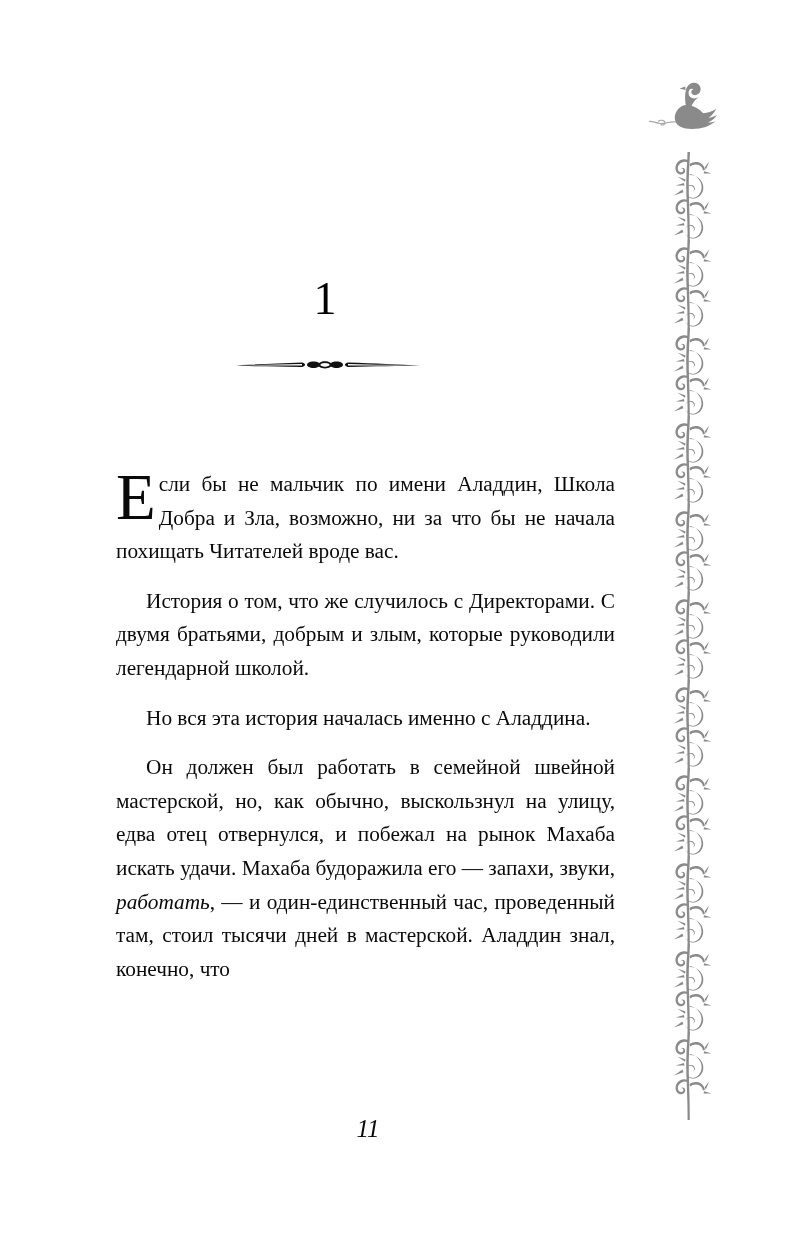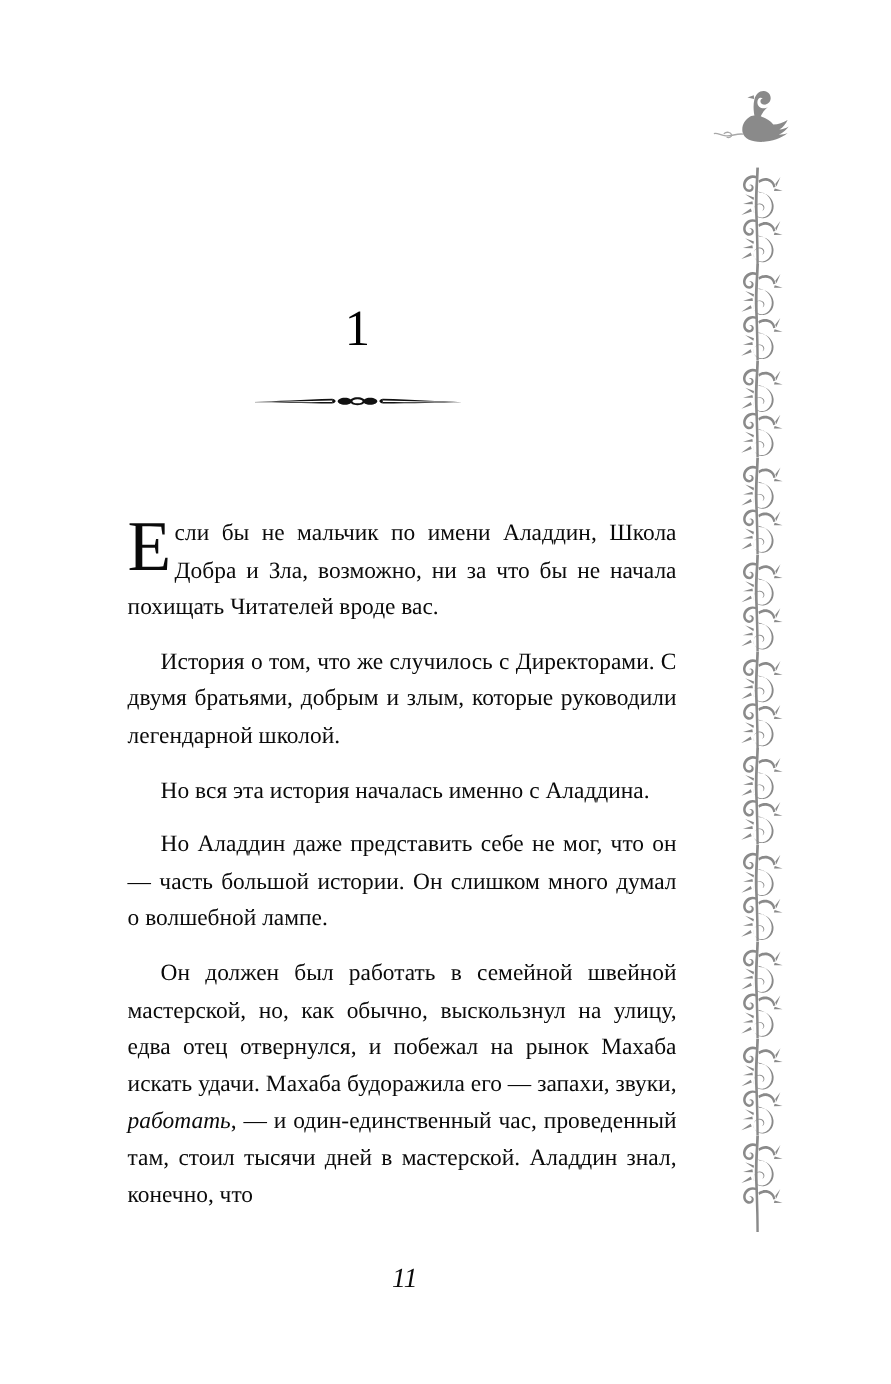--- a/index.html
+++ b/index.html
@@ -101,21 +101,20 @@
   
   .folio {
     position: absolute;
     left: 0;
     top: 1115px;
     width: 736px;
     text-align: center;
     font-style: italic;
     font-size: 25px;
     color: #0a0a0a;
-    margin-top: 34px;
   }
 </style>
 </head>
 <body>
 
 <div id="page">
 
   <div class="swan-emblem" aria-hidden="true">
     <svg viewBox="0 0 86 58" xmlns="http://www.w3.org/2000/svg">
       <g fill="#8a8a8a">
@@ -393,19 +392,18 @@
           <path d="M106.5 5.6 C110.5 5.6 113 7.3 113 8.8 C113 10.3 110.5 12 106.5 12 C102.5 12 100 10.3 100 8.8 C100 7.3 102.5 5.6 106.5 5.6 Z"></path>
         </g>
       </svg>
     </div>
   </div>
 
   <div class="body-text">
     <p class="first">Если бы не мальчик по имени Аладдин, Школа Добра и Зла, возможно, ни за что бы не начала похищать Читателей вроде вас.</p>
     <p>История о том, что же случилось с Директорами. С двумя братьями, добрым и злым, которые руководили легендарной школой.</p>
     <p>Но вся эта история началась именно с Аладдина.</p>
-    <p>Но Аладдин даже представить себе не мог, что он — часть большой истории. Он слишком много думал о волшебной лампе.</p>
     <p><span>Он должен был работать в семейной швейной мастерской, но, как обычно, выскользнул на улицу, едва отец отвернулся, и побежал на рынок Махаба искать удачи. Махаба будоражила его — запахи, звуки, </span><em>работать</em><span>, — и один-единственный час, проведенный там, стоил тысячи дней в мастерской. Аладдин знал, конечно, что</span></p>
   </div>
 
   <div class="folio">11</div>
 
 </div>
 
 </body></html>

